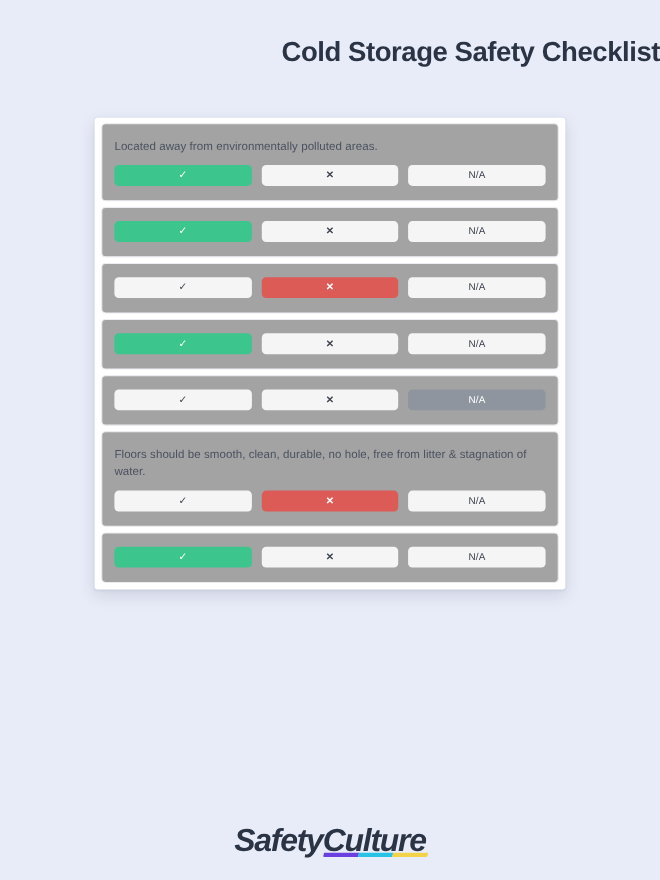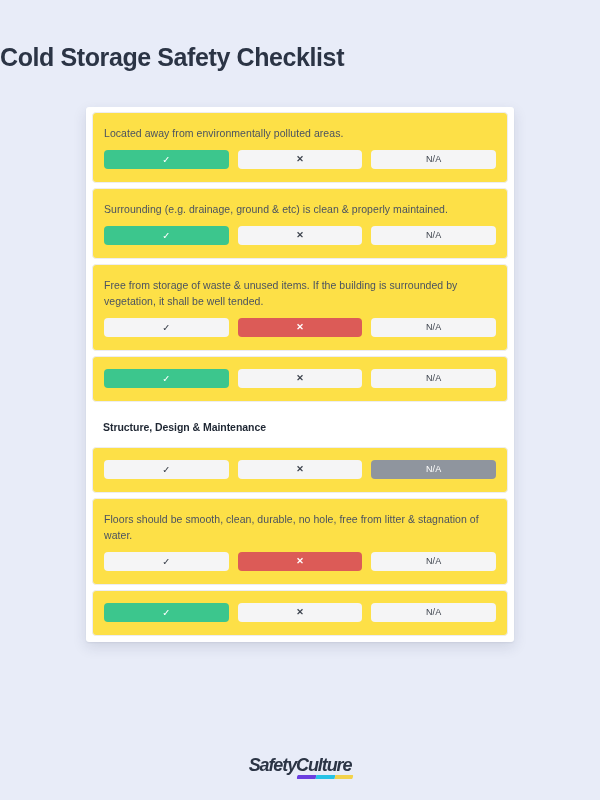--- a/index.html
+++ b/index.html
@@ -18,22 +18,22 @@
   .page {
     position: relative;
     width: 600px;
     height: 800px;
     box-sizing: border-box;
   }
 
   
   .page-title {
     margin: 0;
-    padding: 41px 0 0 0;
-    text-align: left;
+    padding: 31px 0 0 0;
+    text-align: right;
     font-size: 25px;
     line-height: 32px;
     font-weight: bold;
     letter-spacing: -0.4px;
     color: #2b3445;
   }
 
   
   .sheet {
     position: absolute;
@@ -44,21 +44,21 @@
     border-radius: 3px;
     box-shadow: 0 5px 14px rgba(40, 50, 80, 0.13),
                 0 1px 2px rgba(40, 50, 80, 0.07);
     padding: 5px 0 6px 0;
     box-sizing: border-box;
   }
 
   
   .item-card {
     margin: 0 6px 5px 6px;
-    background: #fde047;
+    background: #a3a3a3;
     border: 1px solid #ededf1;
     border-radius: 4px;
     padding: 12px 11px 13px 11px;
     box-sizing: border-box;
   }
   .item-card:last-child { margin-bottom: 0; }
 
   .item-text {
     font-size: 10.5px;
     line-height: 16px;
@@ -121,21 +121,21 @@
     position: absolute;
     left: 0;
     right: 0;
     top: 752px;
     display: flex;
     justify-content: center;
   }
   .logo {
     position: relative;
     display: inline-block;
-    font-size: 18px;
+    font-size: 29px;
     font-weight: bold;
     font-style: italic;
     letter-spacing: -1.1px;
     color: #2b3445;
     line-height: 26px;
     white-space: nowrap;
   }
   .logo .culture-wrap {
     position: relative;
     display: inline-block;
@@ -169,35 +169,33 @@
           </button>
           <button class="ans unselected" aria-pressed="false">
             <span class="glyph-cross">✕</span>
           </button>
           <button class="ans unselected" aria-pressed="false">
             <span class="glyph-na">N/A</span>
           </button>
         </div>
       </div>
       <div class="item-card">
-        <div class="item-text">Surrounding (e.g. drainage, ground &amp; etc) is clean &amp; properly maintained.</div>
-        <div class="answers">
-          <button class="ans sel-yes" aria-pressed="true">
-            <span class="glyph-check">✓</span>
-          </button>
-          <button class="ans unselected" aria-pressed="false">
-            <span class="glyph-cross">✕</span>
-          </button>
-          <button class="ans unselected" aria-pressed="false">
-            <span class="glyph-na">N/A</span>
-          </button>
-        </div>
-      </div>
-      <div class="item-card">
-        <div class="item-text">Free from storage of waste &amp; unused items. If the building is surrounded by vegetation, it shall be well tended.</div>
+        <div class="answers">
+          <button class="ans sel-yes" aria-pressed="true">
+            <span class="glyph-check">✓</span>
+          </button>
+          <button class="ans unselected" aria-pressed="false">
+            <span class="glyph-cross">✕</span>
+          </button>
+          <button class="ans unselected" aria-pressed="false">
+            <span class="glyph-na">N/A</span>
+          </button>
+        </div>
+      </div>
+      <div class="item-card">
         <div class="answers">
           <button class="ans unselected" aria-pressed="false">
             <span class="glyph-check">✓</span>
           </button>
           <button class="ans sel-no" aria-pressed="true">
             <span class="glyph-cross">✕</span>
           </button>
           <button class="ans unselected" aria-pressed="false">
             <span class="glyph-na">N/A</span>
           </button>
@@ -209,21 +207,20 @@
             <span class="glyph-check">✓</span>
           </button>
           <button class="ans unselected" aria-pressed="false">
             <span class="glyph-cross">✕</span>
           </button>
           <button class="ans unselected" aria-pressed="false">
             <span class="glyph-na">N/A</span>
           </button>
         </div>
       </div>
-      <div class="section-header">Structure, Design &amp; Maintenance</div>
       <div class="item-card">
         <div class="answers">
           <button class="ans unselected" aria-pressed="false">
             <span class="glyph-check">✓</span>
           </button>
           <button class="ans unselected" aria-pressed="false">
             <span class="glyph-cross">✕</span>
           </button>
           <button class="ans sel-na" aria-pressed="true">
             <span class="glyph-na">N/A</span>

